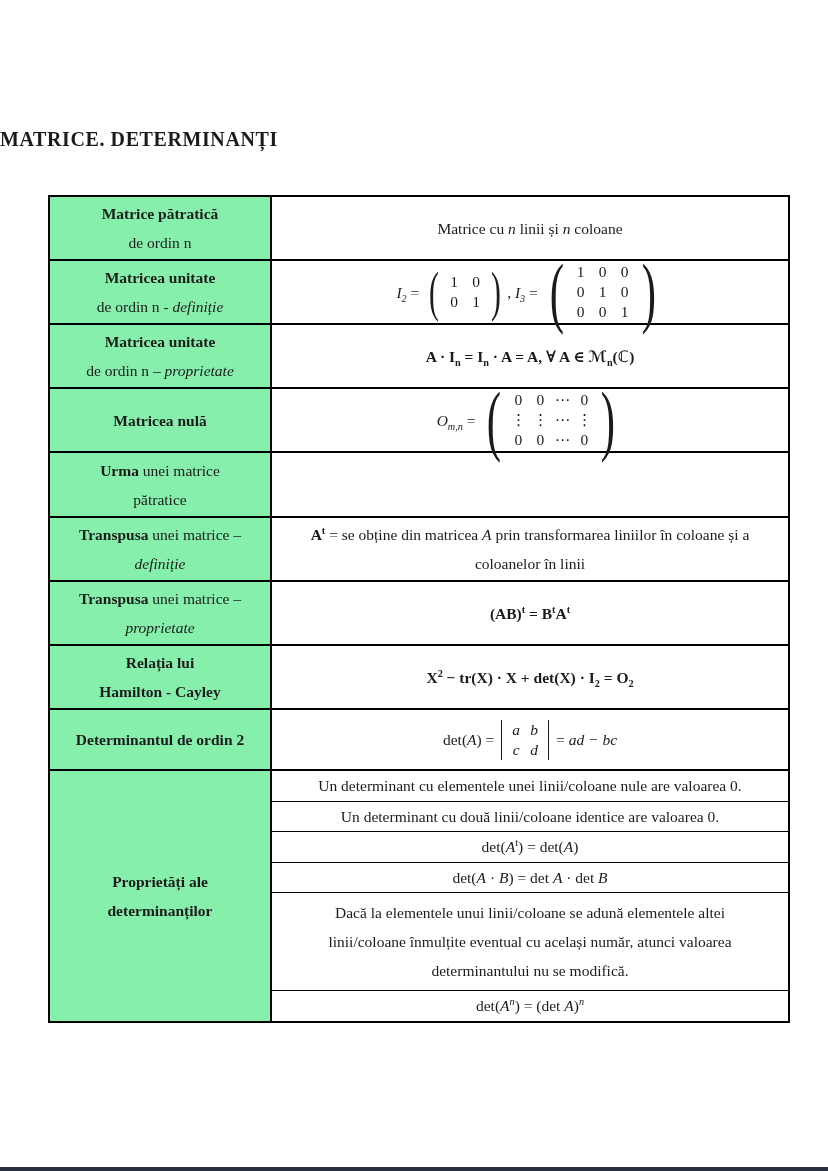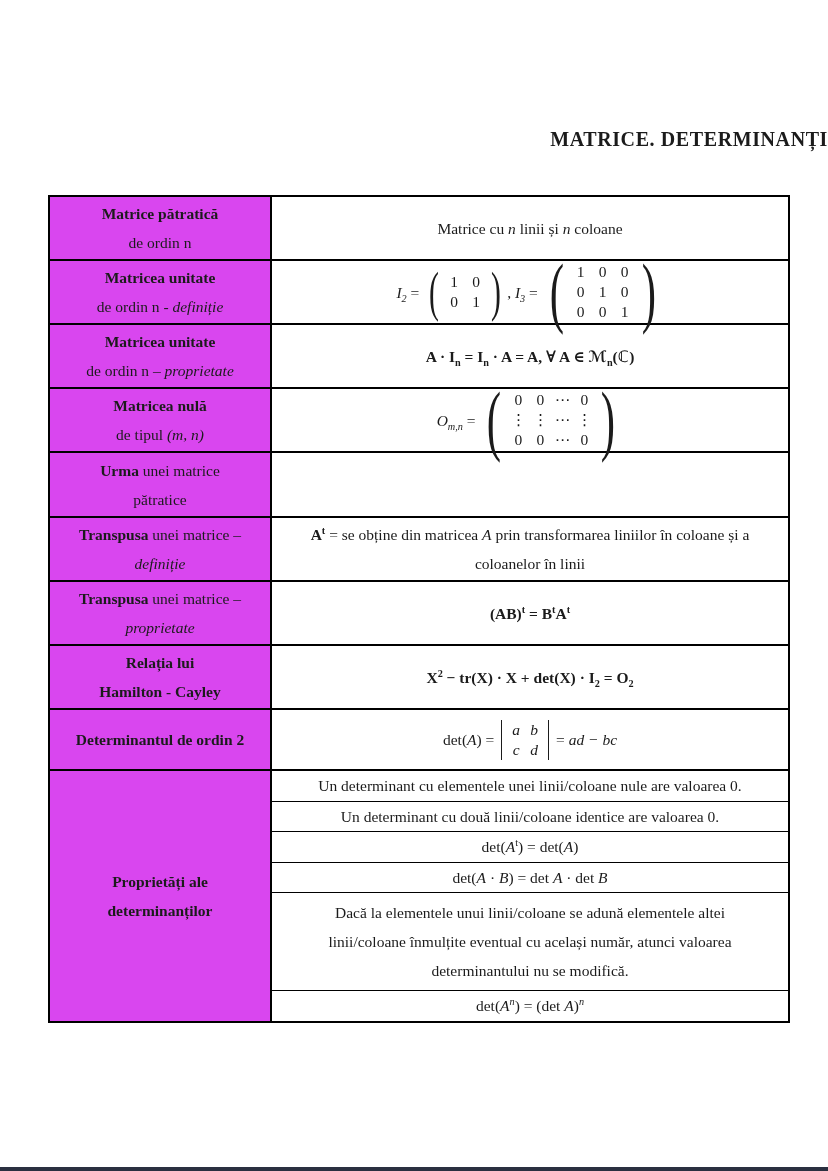--- a/index.html
+++ b/index.html
@@ -1,25 +1,25 @@
 <!DOCTYPE html>
 <html lang="ro"><head>
 <meta charset="utf-8">
 <style>
   html,body{margin:0;padding:0;}
   body{
     width:828px;height:1171px;background:#ffffff;position:relative;overflow:hidden;
     font-family:"Liberation Serif","DejaVu Serif","DejaVu Sans",serif;color:#1b1b1b;
   }
-  .title{position:absolute;top:128px;left:0;width:100%;text-align:right;
+  .title{position:absolute;top:128px;left:0;width:100%;text-align:left;
          font-size:20px;font-weight:bold;letter-spacing:0.6px;}
   .tbl{position:absolute;top:195px;left:48px;width:738px;border:2px solid #000;background:#fff;}
   .trow{display:grid;grid-template-columns:222px 1fr;}
   .trow + .trow{border-top:2px solid #000;}
-  .lcell{background:#d946ef;border-right:2px solid #000;display:flex;flex-direction:column;
+  .lcell{background:#86efac;border-right:2px solid #000;display:flex;flex-direction:column;
          justify-content:center;text-align:center;font-size:15.5px;line-height:29px;padding:2px 8px;}
   .rcell{display:flex;align-items:center;justify-content:center;text-align:center;
          font-size:15.5px;line-height:29px;padding:0 14px;}
   .ctext{display:inline;}
   .b{font-weight:bold}.i{font-style:italic}.bi{font-weight:bold;}
   sup,sub{font-size:66%;line-height:0;}
   .fx{display:inline-flex;align-items:center;}
   .run{white-space:pre;}
   .mat{display:inline-flex;align-items:center;margin:0 2px;}
   .paren{display:inline-block;transform:scaleX(0.55);font-weight:400;}
@@ -101,21 +101,20 @@
       <div><span>de ordin n – </span><span class="i">proprietate</span></div>
     </div>
     <div class="rcell">
       <span class="ctext"><span class="bi">A · I</span><sub class="bi">n</sub><span class="bi"> = I</span><sub class="bi">n</sub><span class="bi"> · A = A,</span><span class="bi"> ∀ A ∈ ℳ</span><sub class="bi">n</sub><span class="bi">(ℂ)</span></span>
     </div>
   </div>
 
   <div class="trow" style="min-height:62px">
     <div class="lcell">
       <div><span class="b">Matricea nulă</span></div>
-      <div><span>de tipul </span><span class="i">(m, n)</span></div>
     </div>
     <div class="rcell">
       <span class="fx">
         <span class="run"><span class="i">O</span><sub class="i">m,n</sub><span> = </span></span>
         <span class="mat">
           <span class="paren p3">(</span>
           <span class="mgrid g4">
               <span>0</span>
               <span>0</span>
               <span>⋯</span>

